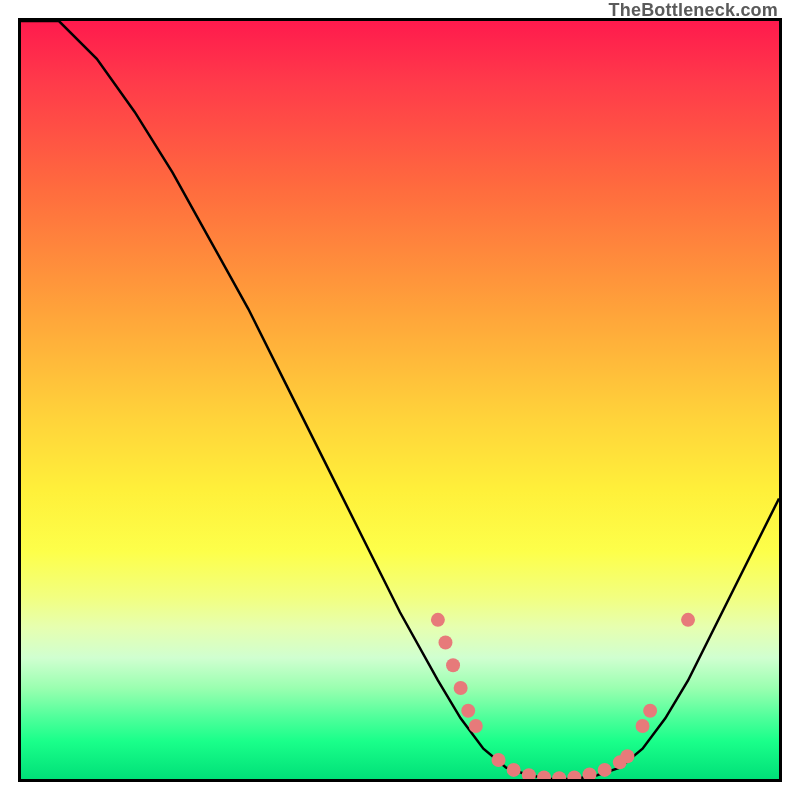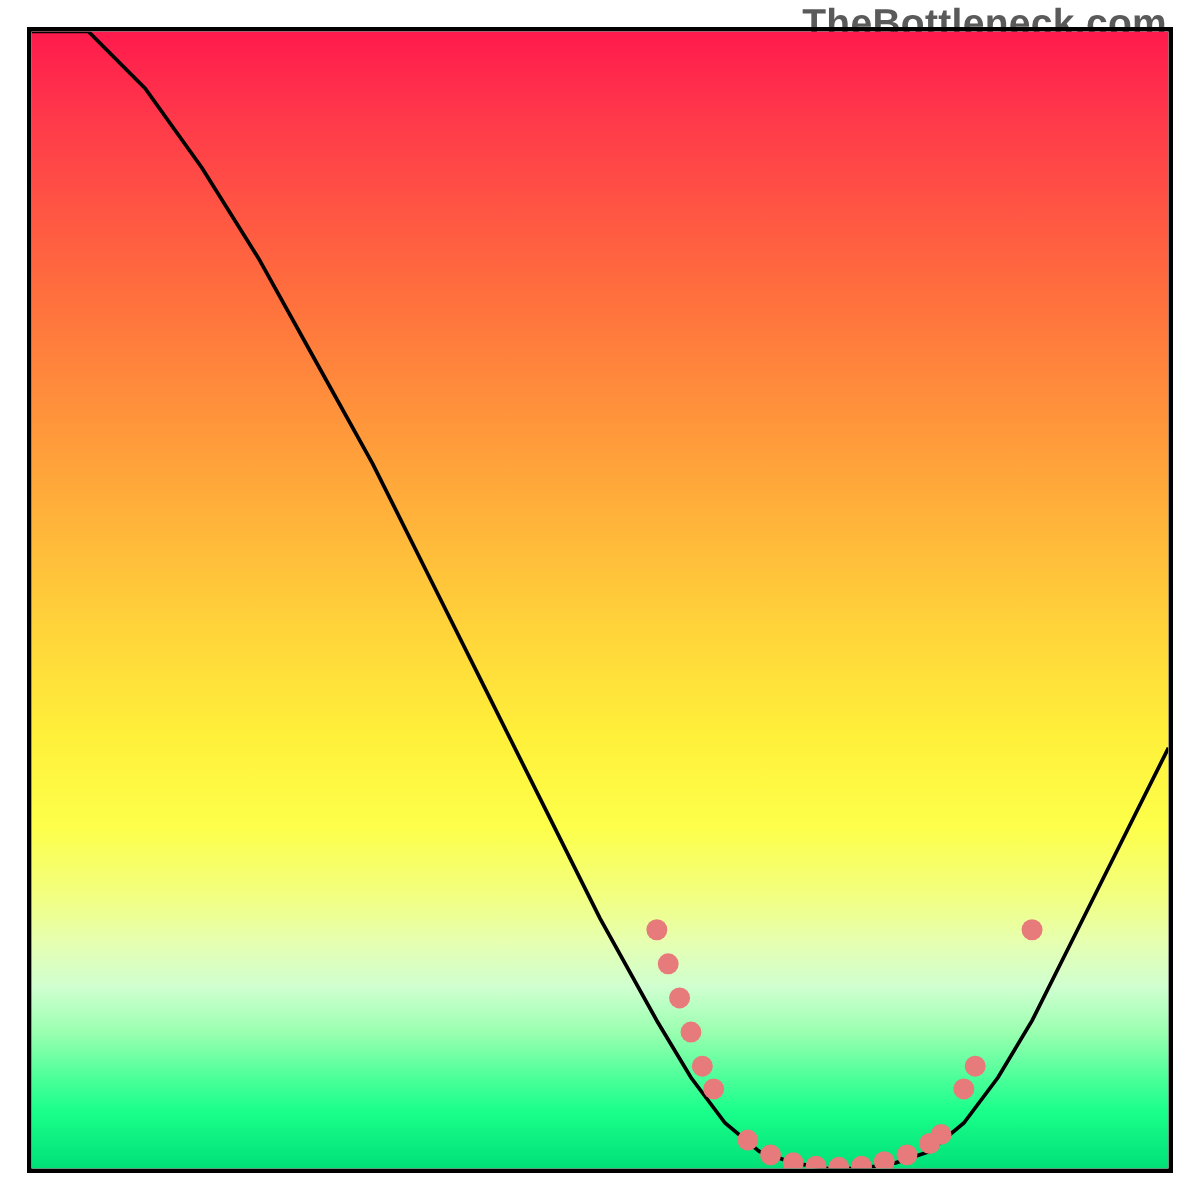--- a/index.html
+++ b/index.html
@@ -42,21 +42,21 @@
     );
   }
   .plot {
     position: absolute;
     inset: 0;
   }
   .attrib {
     position: absolute;
     top: 0px;
     right: 22px;
-    font-size: 26px;
+    font-size: 18px;
     font-weight: 600;
     color: #5a5a5a;
     letter-spacing: 0.2px;
     margin-left: 24px;
   }
 </style>
 </head>
 <body>
 
 <div class="attrib">TheBottleneck.com</div>

